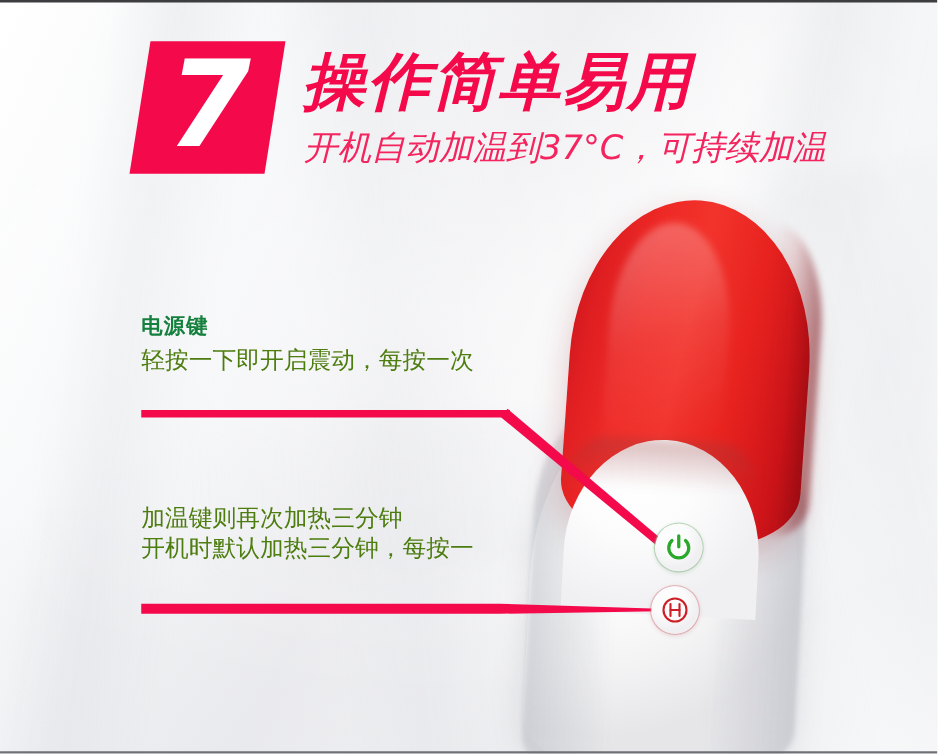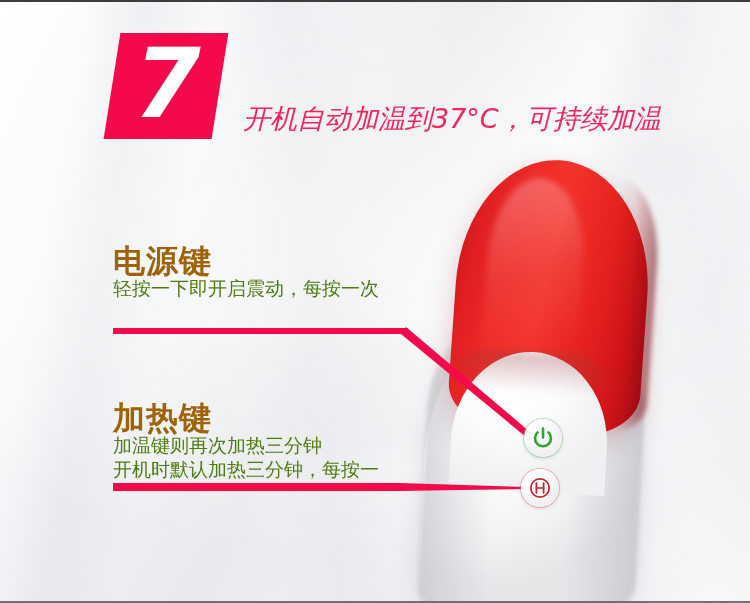--- a/index.html
+++ b/index.html
@@ -195,22 +195,22 @@
     font-weight: 400;
     letter-spacing: 0px;
     white-space: nowrap;
     font-family: "DejaVu Sans", "Liberation Sans", sans-serif;
     text-align: center;
   }
 
   
   .anno { position: absolute; }
   .anno .a-title {
-    color: #a16207;
-    font-size: 32px;
+    color: #15803d;
+    font-size: 17px;
     line-height: 30px;
     font-weight: 700;
     letter-spacing: 1px;
     white-space: nowrap;
     font-family: "DejaVu Sans", "Liberation Sans", sans-serif;
   }
   .anno .a-line {
     color: #4d7c0f;
     font-size: 19px;
     line-height: 24px;
@@ -252,29 +252,29 @@
 
     <polygon points="113,328 408,328 408,334 113,334" fill="#f4094a"></polygon>
     <polygon points="406,327 530,432 526,437 401,334" fill="#f4094a"></polygon>
 
     <polygon points="113,483 400,483 528,487 528,489 400,491 113,491" fill="#f4094a"></polygon>
   </svg>
 
   <div class="badge7">
     <span class="num">7</span>
   </div>
+  <div class="head-title">操作简单易用</div>
   <div class="head-sub">开机自动加温到37°C，可持续加温</div>
 
   <div class="anno anno-power">
     <div class="a-title">电源键</div>
     <div class="a-line">轻按一下即开启震动，每按一次</div>
   </div>
 
   <div class="anno anno-heat">
-    <div class="a-title">加热键</div>
     <div class="a-line">加温键则再次加热三分钟</div>
     <div class="a-line">开机时默认加热三分钟，每按一</div>
   </div>
 
   <div class="dev-btn btn-power">
     <svg width="24" height="24" viewBox="0 0 24 24">
       <path d="M6.6 6.4a8 8 0 1 0 10.8 0" fill="none" stroke="#2aa82a" stroke-width="2.6" stroke-linecap="round"></path>
       <line x1="12" y1="2.6" x2="12" y2="11.4" stroke="#2aa82a" stroke-width="2.6" stroke-linecap="round"></line>
     </svg>
   </div>

